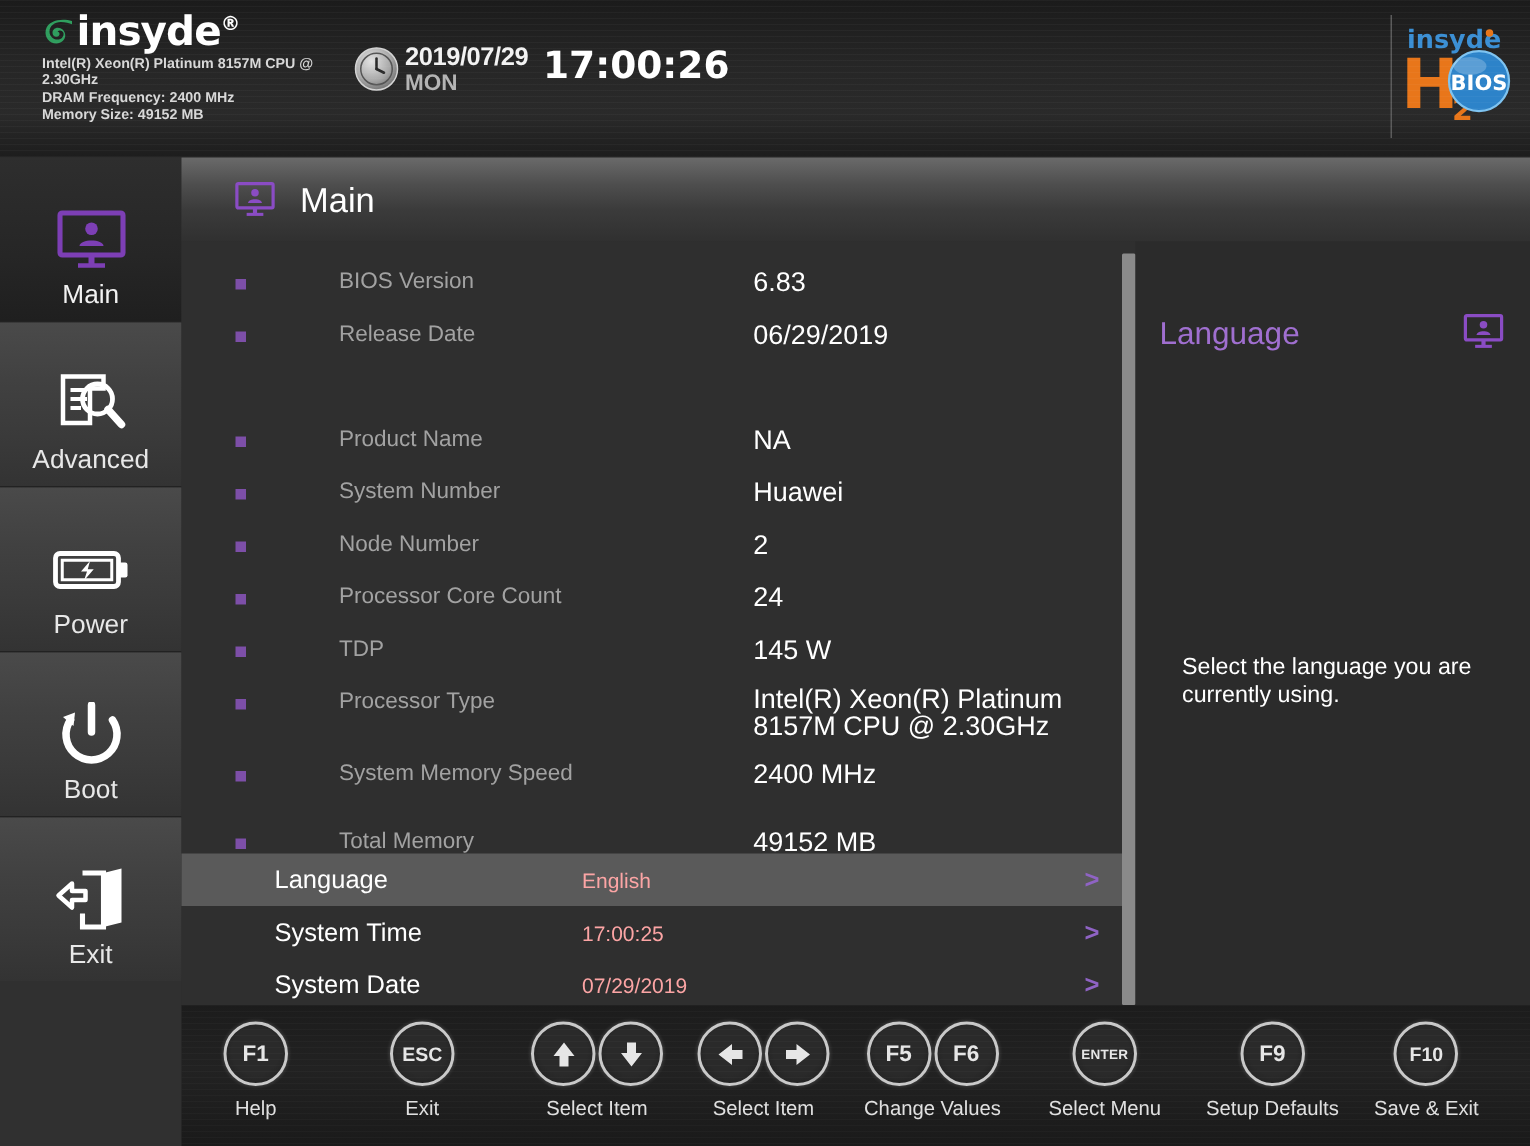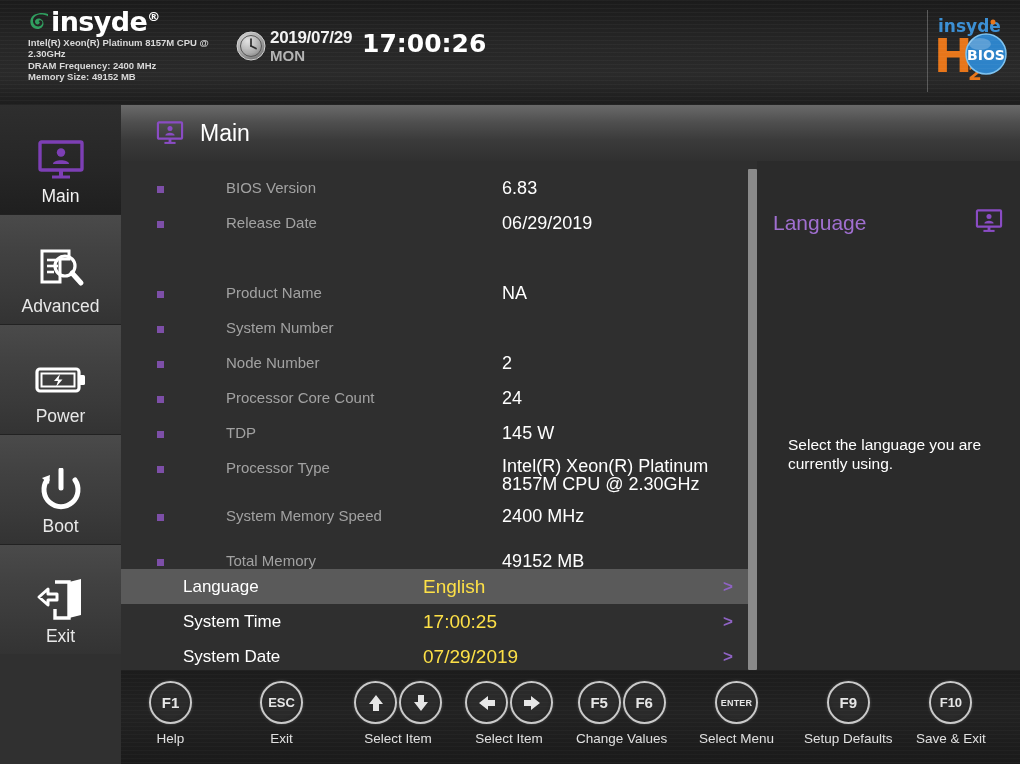--- a/index.html
+++ b/index.html
@@ -76,21 +76,21 @@
   .bullet { width:7px; height:7px; background:#7d4fa8; margin-left:36px; margin-top:8px; flex:none; }
   .r-label { margin-left:19px; width:268px; font-size:15px; color:#a2a2a2; line-height:20px; }
   .r-value { font-size:18px; color:#ffffff; line-height:20px; width:285px; }
   .r-value.multiline { line-height:17.5px; }
 
   .srow {
     position:absolute; left:0; width:629px; height:35px; display:flex; align-items:center;
   }
   .srow.sel { background:#5a5a5a; }
   .s-label { margin-left:62px; width:205px; font-size:17px; color:#ffffff; }
-  .s-value { font-size:19px; color:#fde047;margin-left:35px; }
+  .s-value { font-size:14px; color:#fca5a5; }
   .s-chev  { position:absolute; right:17px; font-size:17px; color:#8f63c4; font-weight:bold; }
 
   .scrollbar {
     position:absolute; left:627px; top:8px; width:9px; height:501px;
     background:#8a8a8a; border-radius:1px;
   }
 
   
   .info { position:absolute; left:636px; top:0; width:263px; height:509px; background:#2b2b2b; }
   .info-head { position:absolute; left:16px; top:50px; display:flex; align-items:center; width:231px; }
@@ -283,20 +283,21 @@
       </div>
 
       <div class="row" style="top:122px">
         <span class="bullet"></span>
         <span class="r-label">Product Name</span>
         <span class="r-value">NA</span>
       </div>
       <div class="row" style="top:157px">
         <span class="bullet"></span>
         <span class="r-label">System Number</span>
+        <span class="r-value">Huawei</span>
       </div>
       <div class="row" style="top:192px">
         <span class="bullet"></span>
         <span class="r-label">Node Number</span>
         <span class="r-value">2</span>
       </div>
       <div class="row" style="top:227px">
         <span class="bullet"></span>
         <span class="r-label">Processor Core Count</span>
         <span class="r-value">24</span>

